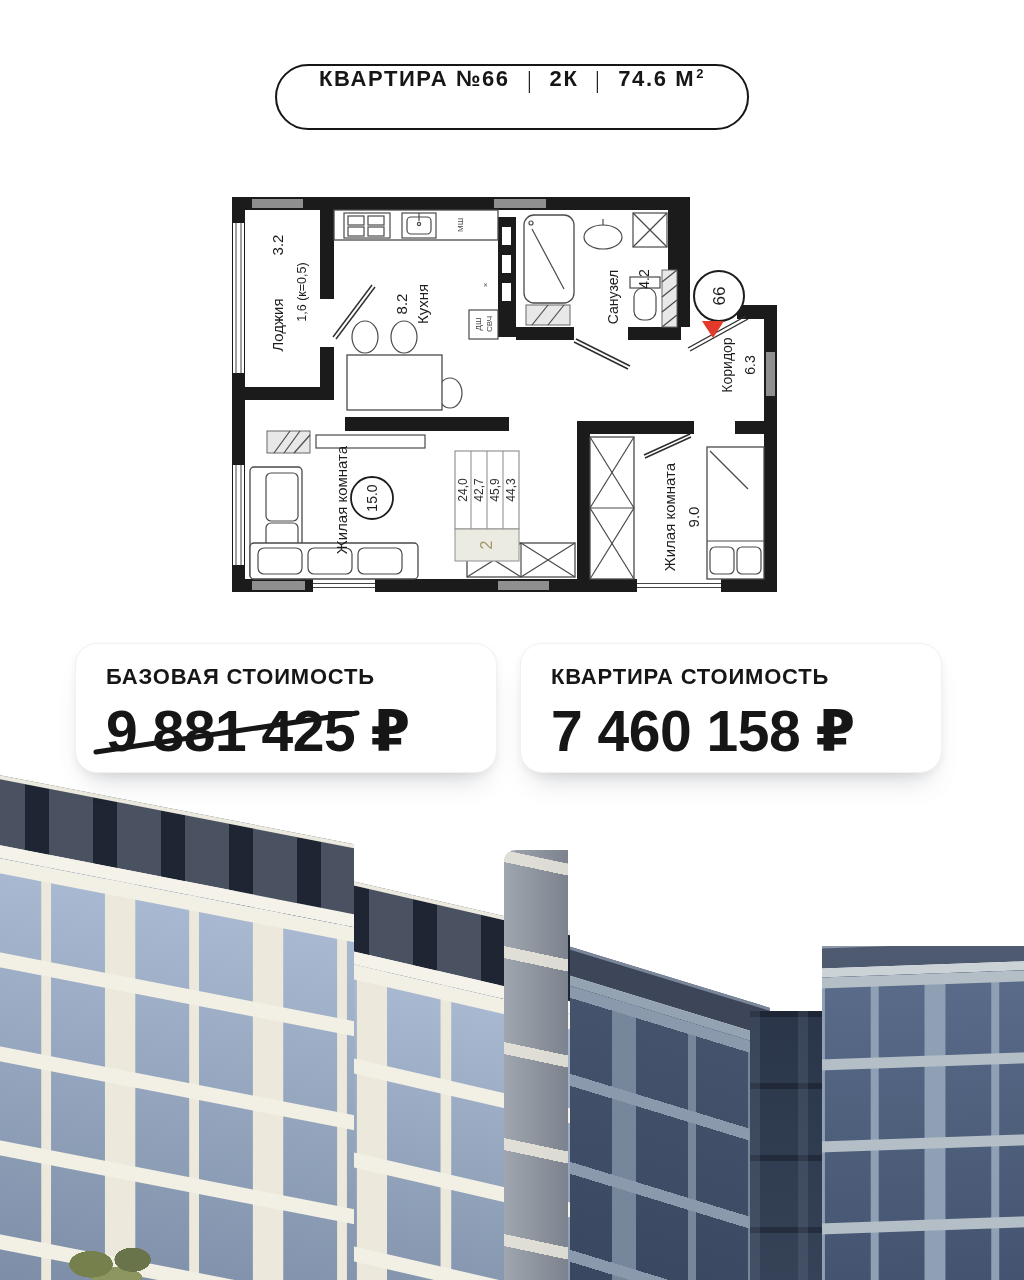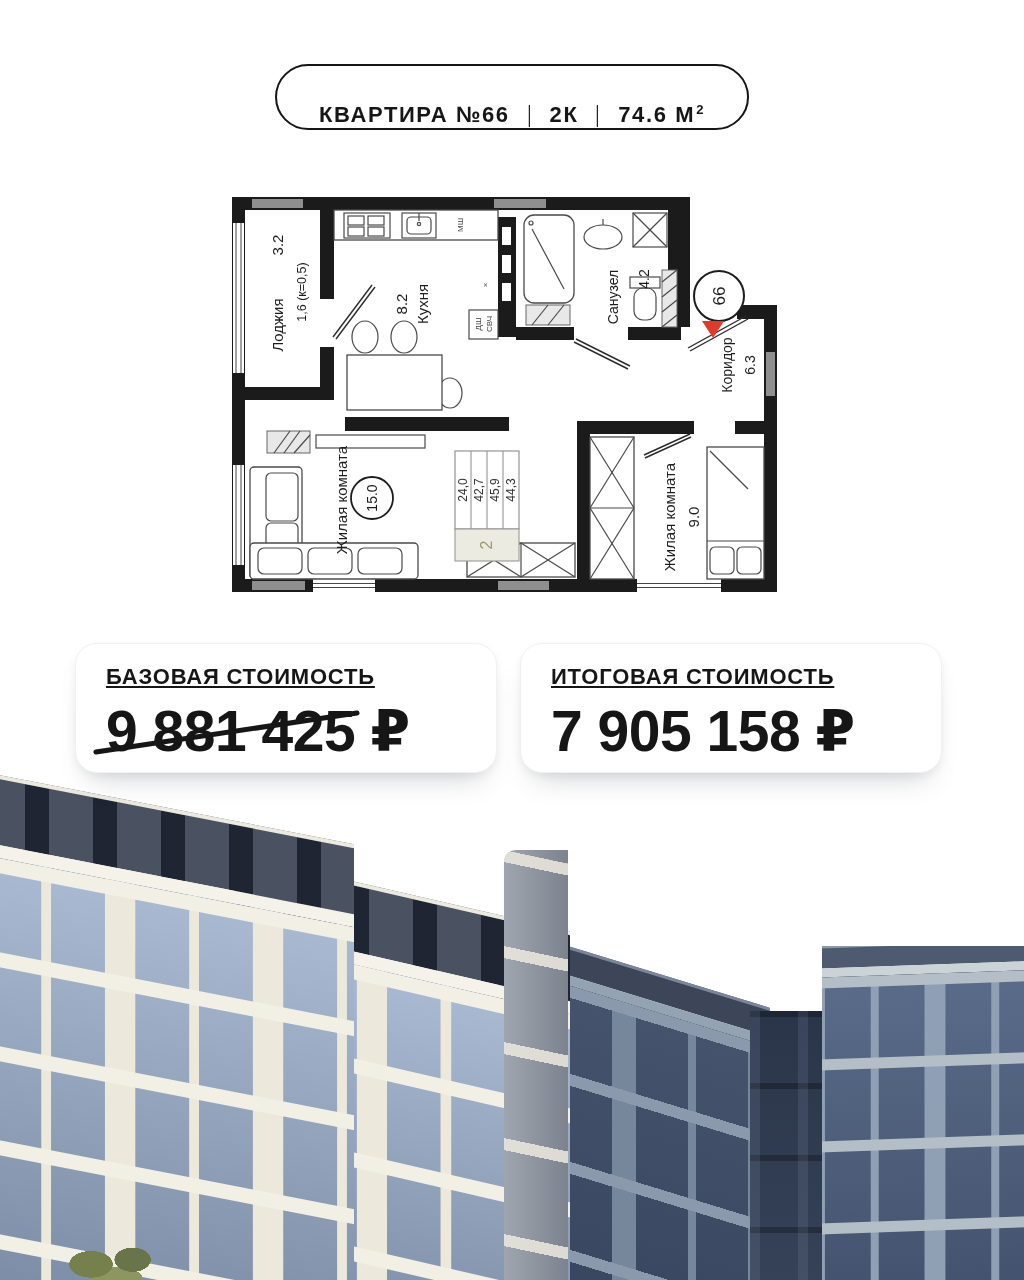--- a/index.html
+++ b/index.html
@@ -5,21 +5,21 @@
   html,body{margin:0;padding:0;}
   body{
     width:1024px;height:1280px;position:relative;overflow:hidden;
     background:#ffffff;color:var(--ink,#161616);
     font-family:"Liberation Sans","DejaVu Sans",sans-serif;
   }
   
   .badge{
     position:absolute;left:50%;top:64px;transform:translateX(-50%);
     height:62px;padding:0 42px;border:2.5px solid var(--ink);
-    border-radius:34px;display:flex;align-items:flex-end;gap:16px;
+    border-radius:34px;display:flex;align-items:flex-start;gap:16px;
     font-size:22px;font-weight:700;letter-spacing:1.6px;white-space:nowrap;
     background:#fff;
   }
   .badge .sep{font-weight:400;font-size:24px;transform:scaleX(.6);}
   .badge sup{font-size:13px;font-weight:700;margin-left:1px;}
   
   .plan{position:absolute;left:232px;top:197px;width:545px;height:395px;}
   .plan .w{fill:var(--wall);}
   .plan .gy{fill:var(--grey-window);}
   .plan .wh{fill:#fff;}
@@ -38,21 +38,21 @@
   .plan .hatch{stroke:#666;stroke-width:1;fill:#e8e8e8;}
   
   .card{
     position:absolute;top:643px;width:422px;height:130px;background:#fff;
     border-radius:22px;border:1px solid #f1f1f1;box-sizing:border-box;
     padding:20px 30px;z-index:20;
     box-shadow:0 18px 28px -14px rgba(90,95,110,.30),0 3px 8px rgba(0,0,0,.05);
   }
   .card-base{left:75px;}
   .card-final{left:520px;}
-  .plabel{font-size:22px;font-weight:700;letter-spacing:.8px;text-decoration:underline;}
+  .plabel{font-size:22px;font-weight:700;letter-spacing:.8px;}
   .pvalue{margin-top:8px;font-size:57px;font-weight:700;letter-spacing:-.5px;white-space:nowrap;}
   .rub{font-family:"DejaVu Sans","Liberation Sans",sans-serif;}
   .strike{position:relative;display:inline-block;}
   .strike::after{
     content:"";position:absolute;left:-14px;right:-6px;top:48%;height:5px;
     background:var(--ink);border-radius:3px;transform:rotate(-8.5deg);
   }
   
   .render{position:absolute;left:0;top:753px;width:1024px;height:527px;overflow:hidden;z-index:1;}
   .b{position:absolute;overflow:hidden;}
@@ -337,18 +337,18 @@
 
 <div class="card card-base">
   <div class="plabel">БАЗОВАЯ СТОИМОСТЬ</div>
   <div class="pvalue">
     <span class="strike"><span>9 881 425</span></span>
     <span class="rub">₽</span>
   </div>
 </div>
 
 <div class="card card-final">
-  <div class="plabel">ИТОГОВАЯ СТОИМОСТЬ</div>
+  <div class="plabel">КВАРТИРА СТОИМОСТЬ</div>
   <div class="pvalue">
-    <span>7 905 158</span>
+    <span>7 460 158</span>
     <span class="rub">₽</span>
   </div>
 </div>
 
 </body></html>

